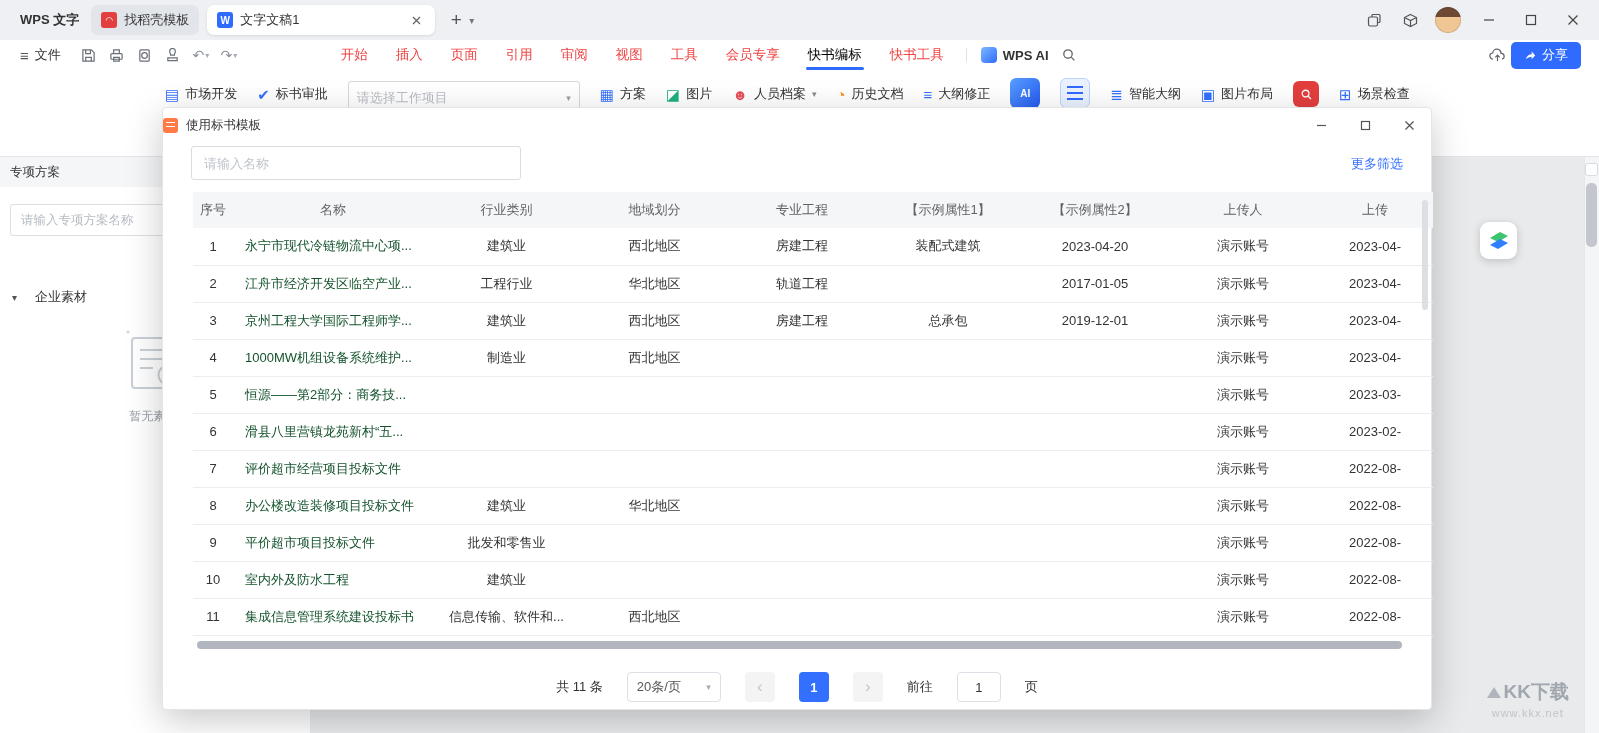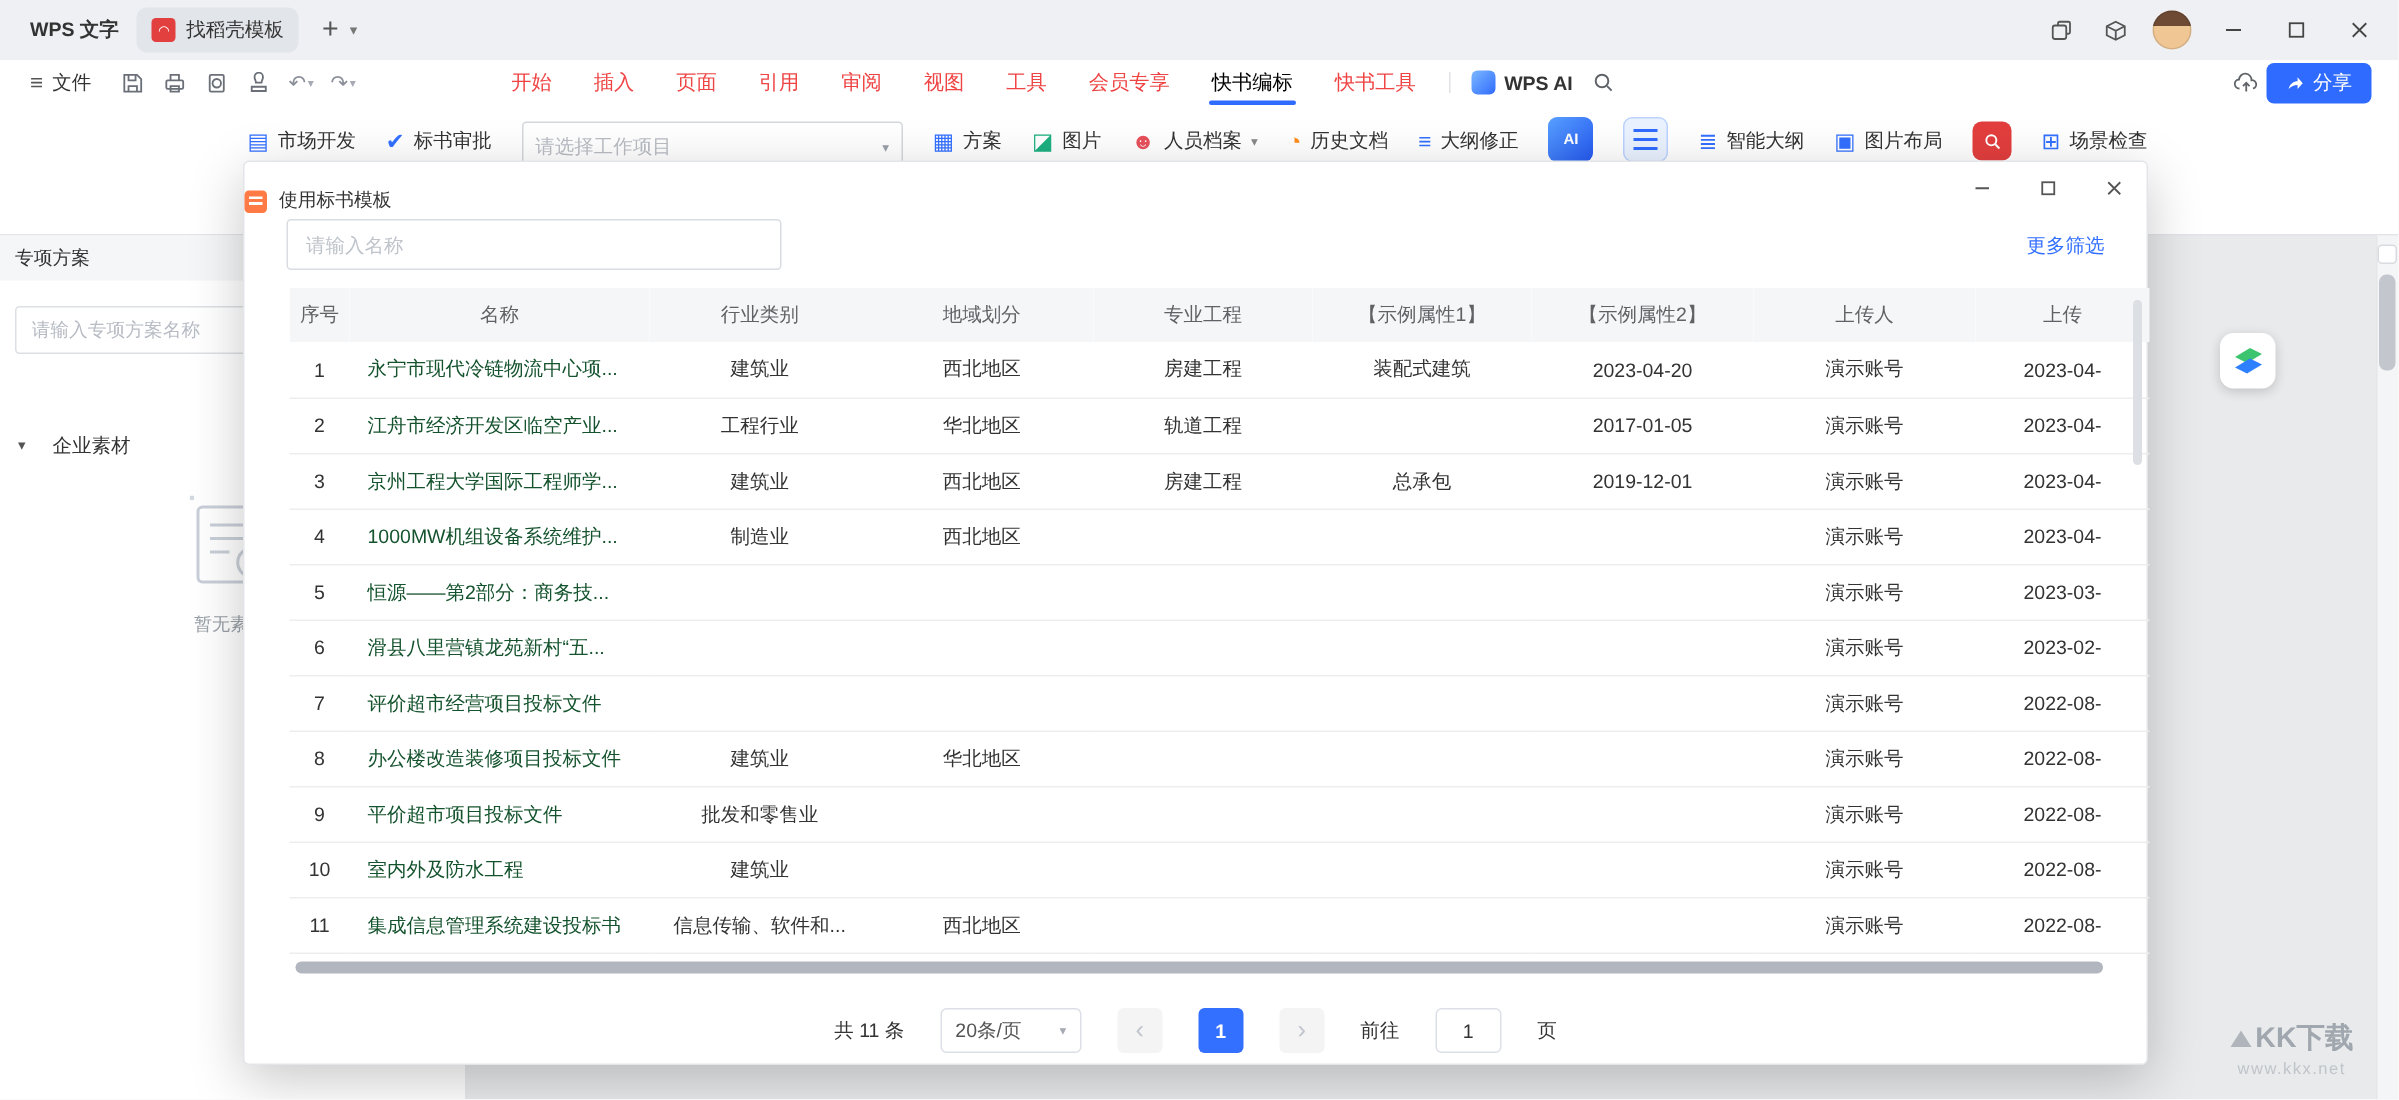--- a/index.html
+++ b/index.html
@@ -45,21 +45,21 @@
   .mb-search{width:28px;height:26px;display:flex;align-items:center;justify-content:center}
   .mb-right{margin-left:auto;display:flex;align-items:center;gap:0;padding-right:8px}
   .cloud-btn{width:28px;height:26px;display:flex;align-items:center;justify-content:center}
   .share{display:flex;align-items:center;gap:6px;height:27px;padding:0 13px;background:#2f6bff;color:#fff;border:none;border-radius:5px;font-size:13px;font-family:inherit}
 
   
   .ribbon{position:absolute;top:70px;left:0;right:0;height:86px;background:#fff;display:flex;align-items:flex-start;padding:11px 0 0 165px;gap:20px;z-index:4}
   .rb-item{display:flex;align-items:center;gap:6px;height:26px;color:#333;font-size:13px;white-space:nowrap}
   .tb-ic{font-size:15px;line-height:1}
   .rb-caret{font-size:9px;color:#888}
-  .rb-select{width:254px;height:26px;border:1px solid #d4d7dc;border-radius:3px;display:flex;align-items:center;justify-content:space-between;padding:16px 8px;color:#b9bdc4;font-size:13px;background:#fff}
+  .rb-select{width:232px;height:26px;border:1px solid #d4d7dc;border-radius:3px;display:flex;align-items:center;justify-content:space-between;padding:16px 8px;color:#b9bdc4;font-size:13px;background:#fff}
   .rb-select .caret{font-size:9px;color:#9aa0a8}
   .big-btn{width:30px;height:30px;border-radius:6px;margin-top:-3px}
   .big-btn.ai{background:linear-gradient(135deg,#58a0ff,#2457f0);display:flex;align-items:center;justify-content:center;color:#fff;font-size:10px;font-weight:700}
   .big-btn.ai::after{content:"AI"}
   .big-btn.card{background:#eaf2ff;border:1px solid #bcd3ff;position:relative}
   .big-btn.card::after{content:"";position:absolute;left:6px;right:6px;top:7px;height:14px;background:repeating-linear-gradient(#2f6bff 0 2px,transparent 2px 6px)}
   .red-btn{width:26px;height:26px;border-radius:6px;background:#e33e3e;display:flex;align-items:center;justify-content:center}
 
   
   .main-divider{position:absolute;top:156px;left:0;right:0;height:1px;background:#e2e4e7;z-index:5}
@@ -68,21 +68,21 @@
   .side-input{position:absolute;top:47px;left:10px;width:290px;height:32px;border:1px solid #dcdfe3;border-radius:3px;padding:0 10px;font-size:12.5px;color:#333;background:#fff;font-family:inherit}
   .side-input::placeholder{color:#b7bcc4}
   .group-row{position:absolute;top:131px;left:12px;display:flex;align-items:center;gap:18px;font-size:13px;color:#333}
   .group-caret{font-size:10px;color:#555}
   .group-caret::after{content:"▾"}
   .empty-wrap{position:absolute;top:165px;left:0;width:310px;text-align:center}
   .empty-text{margin-top:8px;font-size:12px;color:#9aa0a8}
 
   
   .dialog{position:absolute;left:162px;top:107px;width:1270px;height:603px;background:#fff;border:1px solid #e3e5e8;border-radius:4px;box-shadow:0 10px 36px rgba(0,0,0,.22);z-index:20}
-  .dlg-titlebar{height:34px;display:flex;align-items:flex-end;}
+  .dlg-titlebar{height:34px;display:flex;align-items:center;}
   .dlg-icon{width:15px;height:15px;border-radius:3px;background:#ff7a45;position:relative}
   .dlg-icon::after{content:"";position:absolute;left:3px;right:3px;top:4px;height:7px;background:repeating-linear-gradient(#fff 0 1.5px,transparent 1.5px 4px)}
   .dlg-title{margin-left:8px;font-size:12.5px;color:#333}
   .dlg-controls{margin-left:auto;display:flex}
   .dlg-btn{width:44px;height:34px;display:flex;align-items:center;justify-content:center;color:#555}
   .dlg-input{position:absolute;left:28px;top:38px;width:330px;height:34px;border:1px solid #d9dce1;border-radius:3px;padding:0 12px;font-size:13px;color:#333;font-family:inherit}
   .dlg-input::placeholder{color:#bfc4cb}
   .more-filters{position:absolute;right:28px;top:47px;color:#3370ff;font-size:13px;cursor:pointer}
 
   .tpl-table{position:absolute;left:30px;top:84px;width:1240px;border-collapse:collapse;table-layout:fixed;font-size:13px}
@@ -118,20 +118,29 @@
 </head>
 <body>
 
 <div class="screen">
 
   <div class="titlebar">
     <div class="app-btn">WPS 文字</div>
     <div class="doc-tab">
       <span class="tab-ic docer"></span>
       <span>找稻壳模板</span>
+    </div>
+    <div class="doc-tab active">
+      <span class="tab-ic word"></span>
+      <span>文字文稿1</span>
+      <span class="tab-close">
+        <svg width="9" height="9" viewBox="0 0 9 9">
+            <path d="M1 1l7 7M8 1L1 8" stroke="#666" stroke-width="1.3"></path>
+          </svg>
+      </span>
     </div>
     <div class="newtab"></div>
     <div class="newtab-caret"></div>
     <div class="tb-right">
       <span class="tb-ic-btn">
         <svg width="15" height="15" viewBox="0 0 15 15">
             <rect x="1.5" y="4" width="9" height="9" rx="1.5" fill="none" stroke="#555" stroke-width="1.2"></rect>
             <path d="M5 4V2.5A1 1 0 016 1.5h6A1 1 0 0113 2.5v6a1 1 0 01-1 1H10.5" fill="none" stroke="#555" stroke-width="1.2"></path>
           </svg>
       </span>

